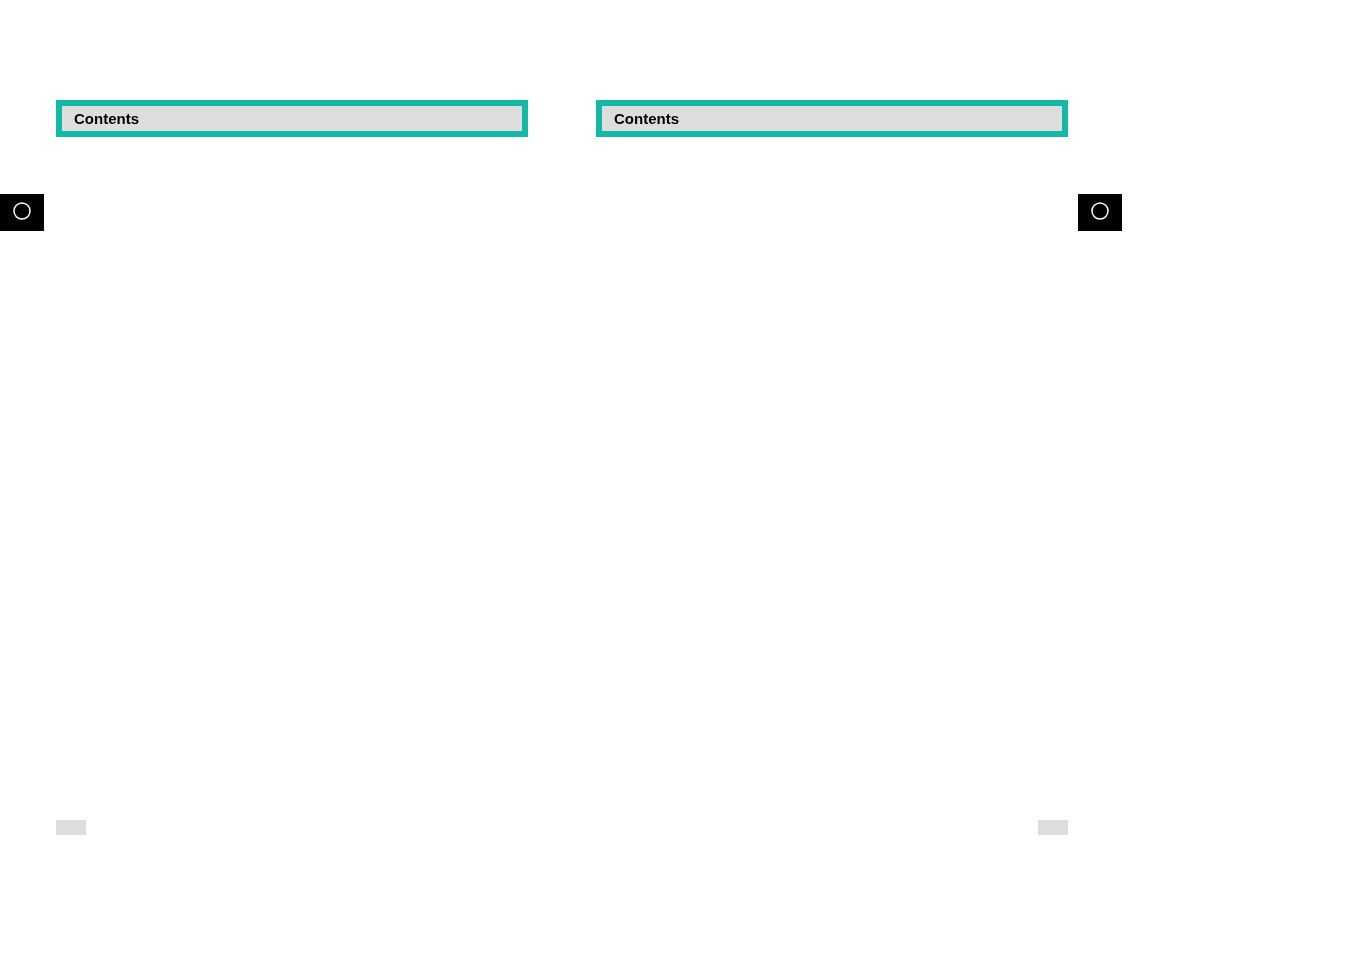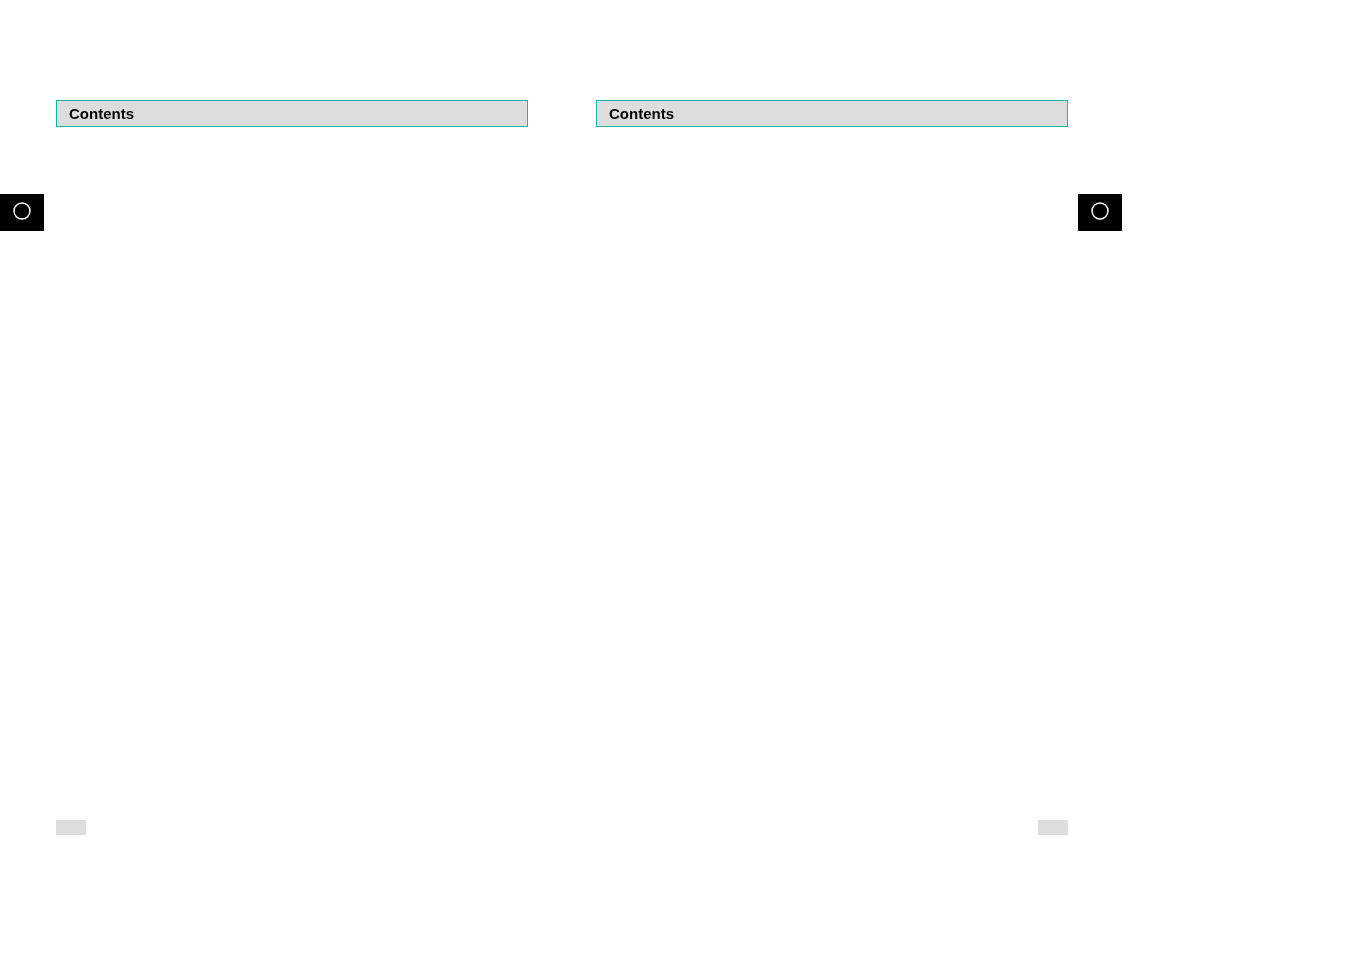--- a/index.html
+++ b/index.html
@@ -18,21 +18,21 @@
       left: 56px;
       right: 0;
       display: flex;
       gap: 68px;
     }
     .page {
       width: 472px;
     }
     .contents-bar {
       background: #ddd;
-      border: 1px solid #14b8a6;
+      border: 6px solid #14b8a6;
       padding: 4px 12px;
       font-weight: 900;
       font-size: 15px;
       color: #000;
       box-sizing: border-box;
     }
     .nav-tab {
       position: absolute;
       top: 194px;
       width: 44px;

